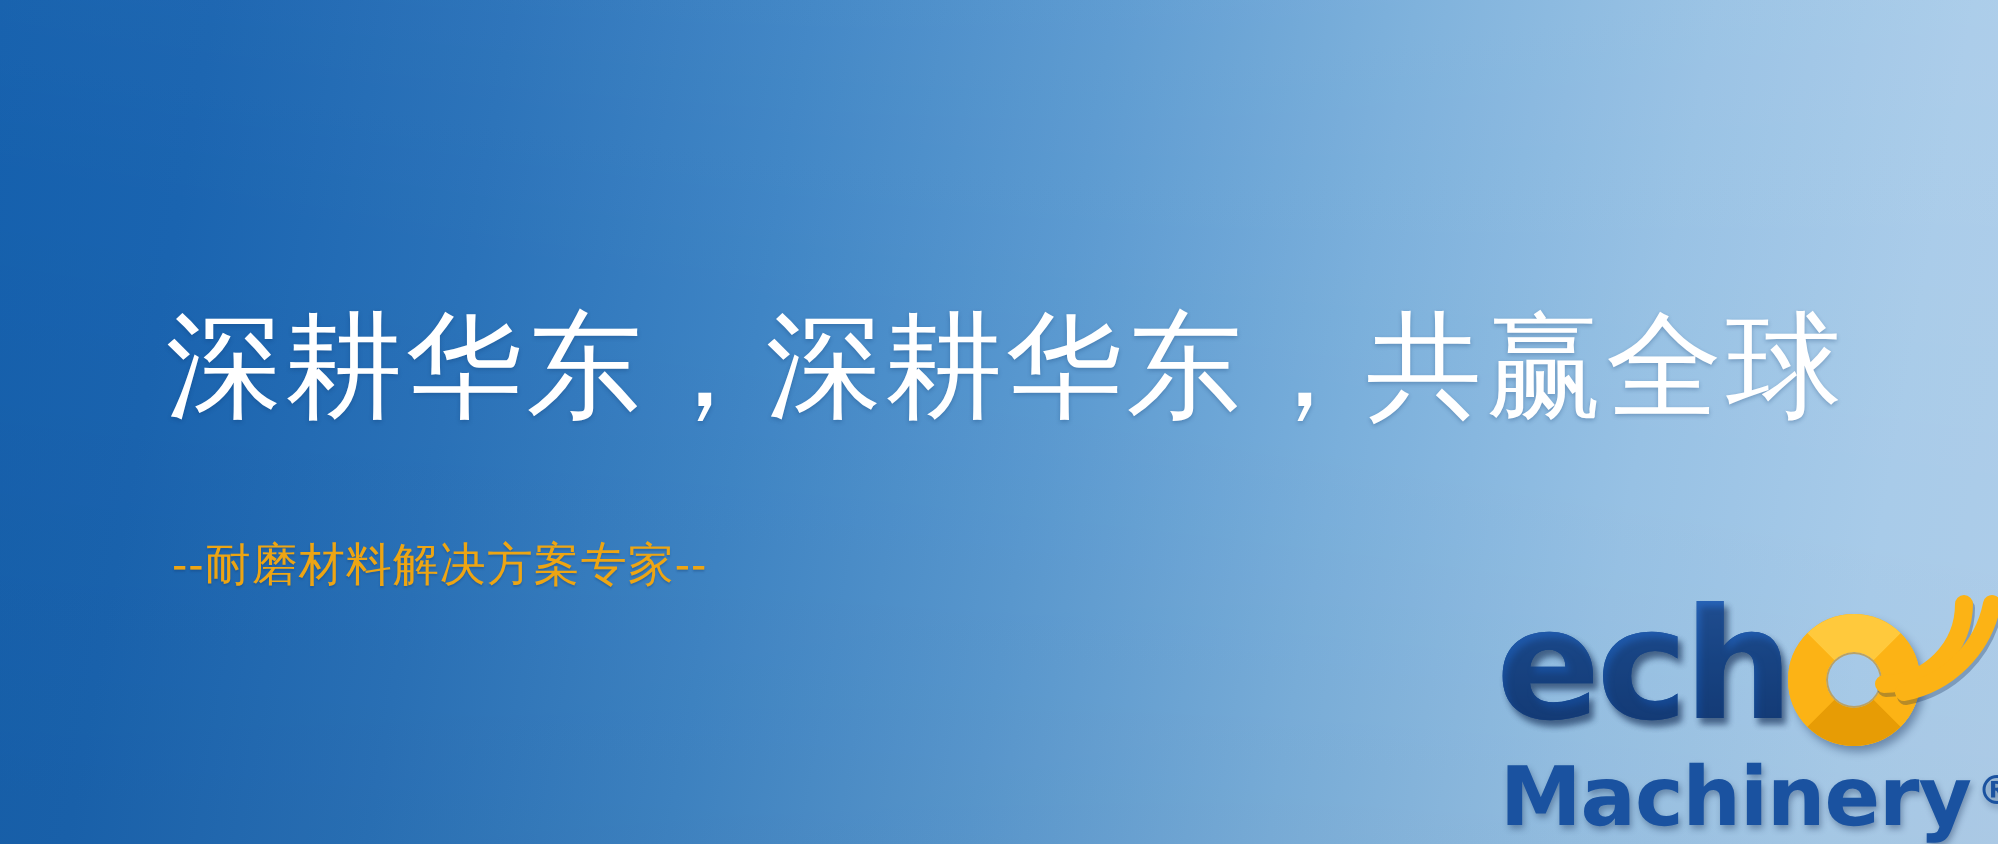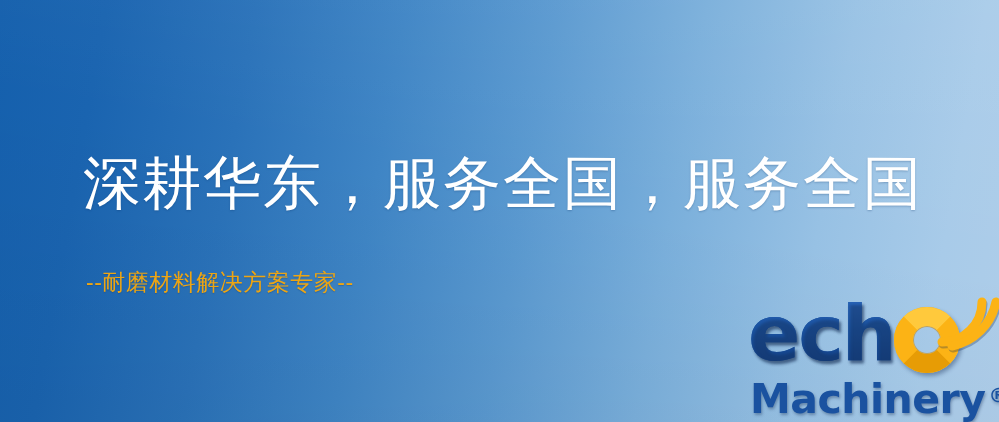--- a/index.html
+++ b/index.html
@@ -176,21 +176,21 @@
     position: relative;
     top: 4px;
     left: 3px;
   }
 </style>
 </head>
 <body>
 
 <div id="banner">
 
-  <div class="headline">深耕华东，服务全国，服务全国</div>
+  <div class="headline">深耕华东，深耕华东，共赢全球</div>
 
   <div class="subtitle">--耐磨材料解决方案专家--</div>
 
   <div class="logo">
 
     <div class="logo-wordmark">
       <span class="logo-ech-solid">ech</span>
       <span class="logo-ech">ech</span>
     </div>
 

